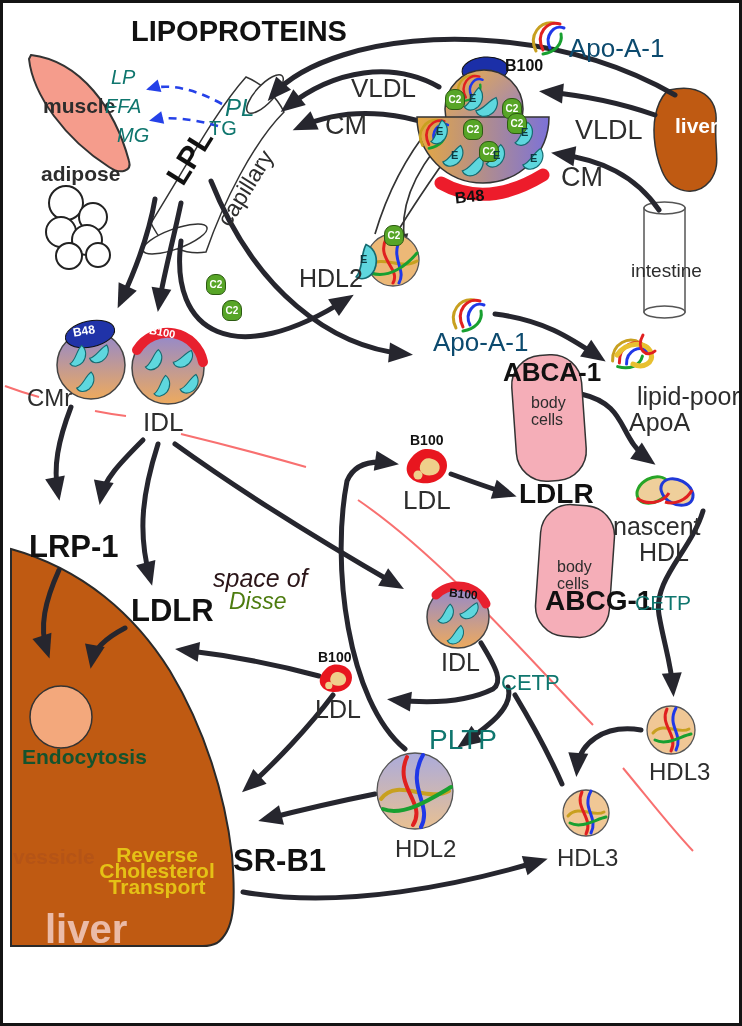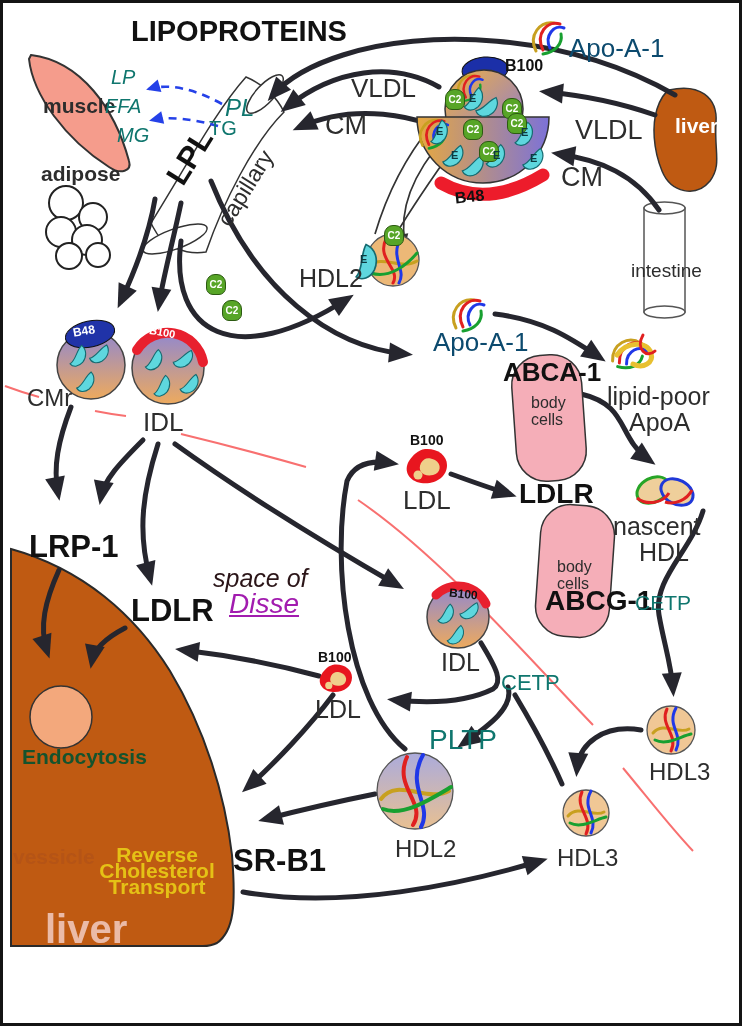--- a/index.html
+++ b/index.html
@@ -278,37 +278,37 @@
 <div class="lb" style="left:296px;top:262px;font-size:25px;">HDL2</div>
 <div class="lb" style="left:24px;top:382px;font-size:24px;">CMr</div>
 <div class="lb" style="left:140px;top:406px;font-size:26px;">IDL</div>
 <div class="lb wh" style="left:70px;top:322px;font-size:12px;font-weight:700;transform:rotate(-10deg);">B48</div>
 <div class="lb wh" style="left:146px;top:324px;font-size:11px;font-weight:700;transform:rotate(10deg);">B100</div>
 
 <div class="lb gray" style="left:430px;top:326px;font-size:26px;">Apo-A-1</div>
 <div class="lb b" style="left:500px;top:356px;font-size:26px;">ABCA-1</div>
 <div class="lb" style="left:528px;top:392px;font-size:16px;">body</div>
 <div class="lb" style="left:528px;top:409px;font-size:16px;">cells</div>
-<div class="lb" style="left:604px;top:380px;font-size:25px;">lipid-poor</div>
+<div class="lb" style="left:634px;top:380px;font-size:25px;">lipid-poor</div>
 <div class="lb" style="left:626px;top:406px;font-size:25px;">ApoA</div>
 
 <div class="lb b" style="left:407px;top:430px;font-size:14px;">B100</div>
 <div class="lb" style="left:400px;top:484px;font-size:26px;">LDL</div>
 <div class="lb b" style="left:516px;top:476px;font-size:28px;">LDLR</div>
 <div class="lb" style="left:610px;top:510px;font-size:25px;">nascent</div>
 <div class="lb" style="left:636px;top:536px;font-size:25px;">HDL</div>
 
 <div class="lb" style="left:554px;top:556px;font-size:16px;">body</div>
 <div class="lb" style="left:554px;top:573px;font-size:16px;">cells</div>
 <div class="lb b" style="left:542px;top:583px;font-size:28px;">ABCG-1</div>
 <div class="lb blu" style="left:632px;top:589px;font-size:21px;">CETP</div>
 
 <div class="lb b" style="left:26px;top:528px;font-size:31px;">LRP-1</div>
 <div class="lb it" style="left:210px;top:562px;font-size:25px;color:#2b1518;">space of</div>
-<div class="lb it" style="left:226px;top:586px;font-size:28px;color:#a21caf;text-decoration:underline;">Disse</div>
+<div class="lb it" style="left:226px;top:586px;font-size:23px;color:#4d7c0f;">Disse</div>
 <div class="lb b" style="left:128px;top:592px;font-size:31px;">LDLR</div>
 
 <div class="lb" style="left:438px;top:646px;font-size:25px;">IDL</div>
 <div class="lb b" style="left:446px;top:585px;font-size:12px;transform:rotate(6deg);">B100</div>
 <div class="lb b" style="left:315px;top:647px;font-size:14px;">B100</div>
 <div class="lb" style="left:312px;top:693px;font-size:25px;">LDL</div>
 <div class="lb blu" style="left:498px;top:668px;font-size:22px;">CETP</div>
 <div class="lb blu" style="left:426px;top:722px;font-size:28px;">PLTP</div>
 
 <div class="lb yl" style="left:19px;top:743px;font-size:21px;">Endocytosis</div>

